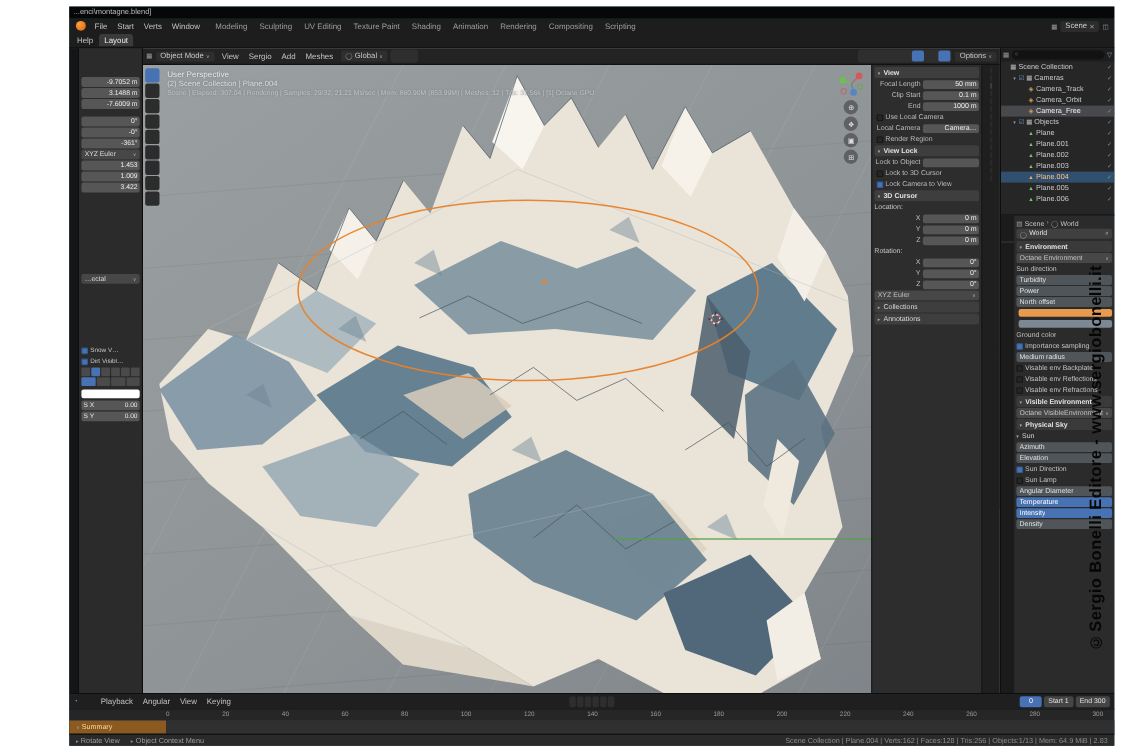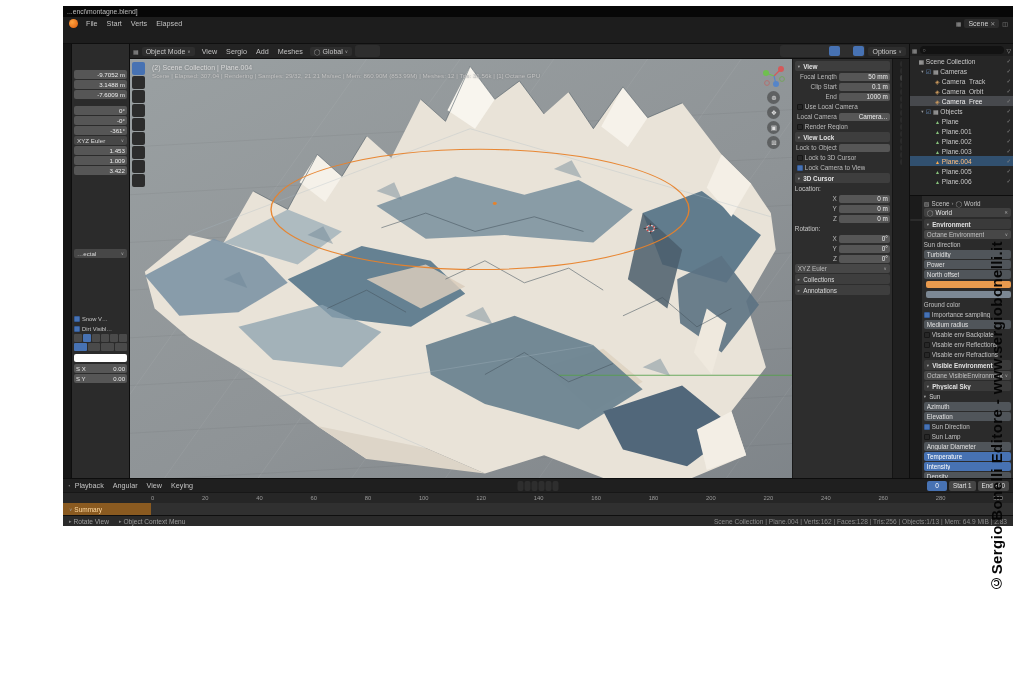--- a/index.html
+++ b/index.html
@@ -1,18 +1,18 @@
 <!DOCTYPE html>
 <html><head>
 <meta charset="utf-8">
 <style>
   * { margin:0; padding:0; box-sizing:border-box; }
   body { background:#ffffff; font-family:"Liberation Sans", sans-serif; }
   .page { position:relative; width:1024px; height:683px; background:#ffffff; overflow:hidden; }
-  .app { position:absolute; left:63px; top:6px; width:950px; height:520px; background:#0c4a6e;
+  .app { position:absolute; left:63px; top:6px; width:950px; height:672px; background:#0c4a6e;
          display:flex; flex-direction:column; color:#c8c8c8; font-size:8px; }
 
   
   .titlebar { flex:0 0 11px; background:#070707; display:flex; align-items:center; padding:0 4px;
               font-size:6.8px; color:#bdbdbd; }
 
   
   .topbar { flex:0 0 27px; background:#1d1d1d; border-bottom:1px solid #0f0f0f; }
   .topbar-row { display:flex; align-items:center; height:13px; padding:0 3px; gap:1px; }
   .blender-logo { width:9px; height:9px; border-radius:50%;
@@ -164,21 +164,21 @@
   .prow.t-slider.blue .plabel { color:#ffffff; }
   .prow.t-check .pcheck { display:block; width:6px; height:6px; flex:0 0 6px; background:#262626;
                           border:1px solid #161616; border-radius:1px; }
   .prow.t-check.on .pcheck { background:#4772b3; border-color:#335a96; }
   .prow.t-swatch .pswatch { display:block; flex:1; height:7px; border-radius:2px; }
   .prow.t-sub .plabel { color:#d5d5d5; }
   .prow.t-sub::before { content:"▾"; font-size:4.5px; color:#a8a8a8; margin-right:1px; }
 
   
   .timeline { flex:0 0 37px; border-top:1px solid #0d0d0d; display:flex; flex-direction:column; }
-  .tl-header { flex:0 0 13px; background:#1f1f1f; display:flex; align-items:center; gap:0;
+  .tl-header { flex:0 0 13px; background:#1f1f1f; display:flex; align-items:center; gap:17px;
                padding:0 4px; position:relative; font-size:6.8px; color:#c4c4c4; }
   .tl-transport { position:absolute; left:50%; transform:translateX(-50%); display:flex; gap:1px; }
   .tl-btn { background:#2e2e2e; border-radius:2px; padding:0 3px; height:10px; line-height:10px;
             font-size:5.2px; color:#cfcfcf; }
   .tl-right { margin-left:auto; display:flex; gap:2px; align-items:center; }
   .tl-frame { background:#4772b3; color:#fff; border-radius:2px; padding:0 8px; font-size:6.5px;
               height:10px; line-height:10px; }
   .tl-field { background:#454545; color:#e0e0e0; border-radius:2px; padding:0 4px; font-size:6.3px;
               height:10px; line-height:10px; white-space:nowrap; }
   .tl-ruler { flex:0 0 11px; background:#262626; border-top:1px solid #171717; display:flex;
@@ -213,30 +213,49 @@
     </div>
 
     <div class="topbar">
       <div class="topbar-row">
         <span class="blender-logo"></span>
         <span class="vp-menus">
 
         <span class="menu-item">File</span>
             <span class="menu-item">Start</span>
             <span class="menu-item">Verts</span>
-            <span class="menu-item">Elapsed</span>
+            <span class="menu-item">Window</span>
+          </span>
+        <span class="ws-tabs">
+
+        <span class="ws-tab">Modeling</span>
+            <span class="ws-tab">Sculpting</span>
+            <span class="ws-tab">UV Editing</span>
+            <span class="ws-tab">Texture Paint</span>
+            <span class="ws-tab">Shading</span>
+            <span class="ws-tab">Animation</span>
+            <span class="ws-tab">Rendering</span>
+            <span class="ws-tab">Compositing</span>
+            <span class="ws-tab">Scripting</span>
           </span>
         <span class="topbar-right">
           <span class="tb-icon">▦</span>
           <span class="tb-chip">
             <span>Scene</span>
             <span class="tb-icon">✕</span>
           </span>
           <span class="tb-icon">◫</span>
         </span>
+      </div>
+      <div class="topbar-row">
+        <span class="vp-menus">
+
+        <span class="menu-item">Help</span>
+          </span>
+        <span class="ws-tab active">Layout</span>
       </div>
     </div>
 
     <div class="main">
 
       <div class="left-strip">
 
       <span></span>
           <span></span>
         </div>
@@ -492,20 +511,21 @@
               <span class="vp-tool"></span>
               <span class="vp-tool"></span>
               <span class="vp-tool"></span>
               <span class="vp-tool"></span>
               <span class="vp-tool"></span>
               <span class="vp-tool"></span>
               <span class="vp-tool"></span>
             </div>
 
           <div class="vp-info">
+            <div class="l1">User Perspective</div>
             <div class="l2">(2) Scene Collection | Plane.004</div>
             <div class="l3">Scene | Elapsed: 307.04 | Rendering | Samples: 29/32, 21.21 Ms/sec | Mem: 860.90M (853.99M) | Meshes: 12 | Tris: 31.56k | [1] Octane GPU</div>
           </div>
 
           <div class="nav-stack">
             <svg width="26" height="26" viewBox="0 0 26 26">
               <line x1="13" y1="13" x2="20" y2="6" stroke="#d45a5a" stroke-width="1.2"></line>
               <line x1="13" y1="13" x2="5" y2="10" stroke="#6fbf4f" stroke-width="1.2"></line>
               <line x1="13" y1="13" x2="15" y2="21" stroke="#5585c9" stroke-width="1.2"></line>
               <circle cx="20" cy="6" r="3" fill="#d45a5a"></circle>

